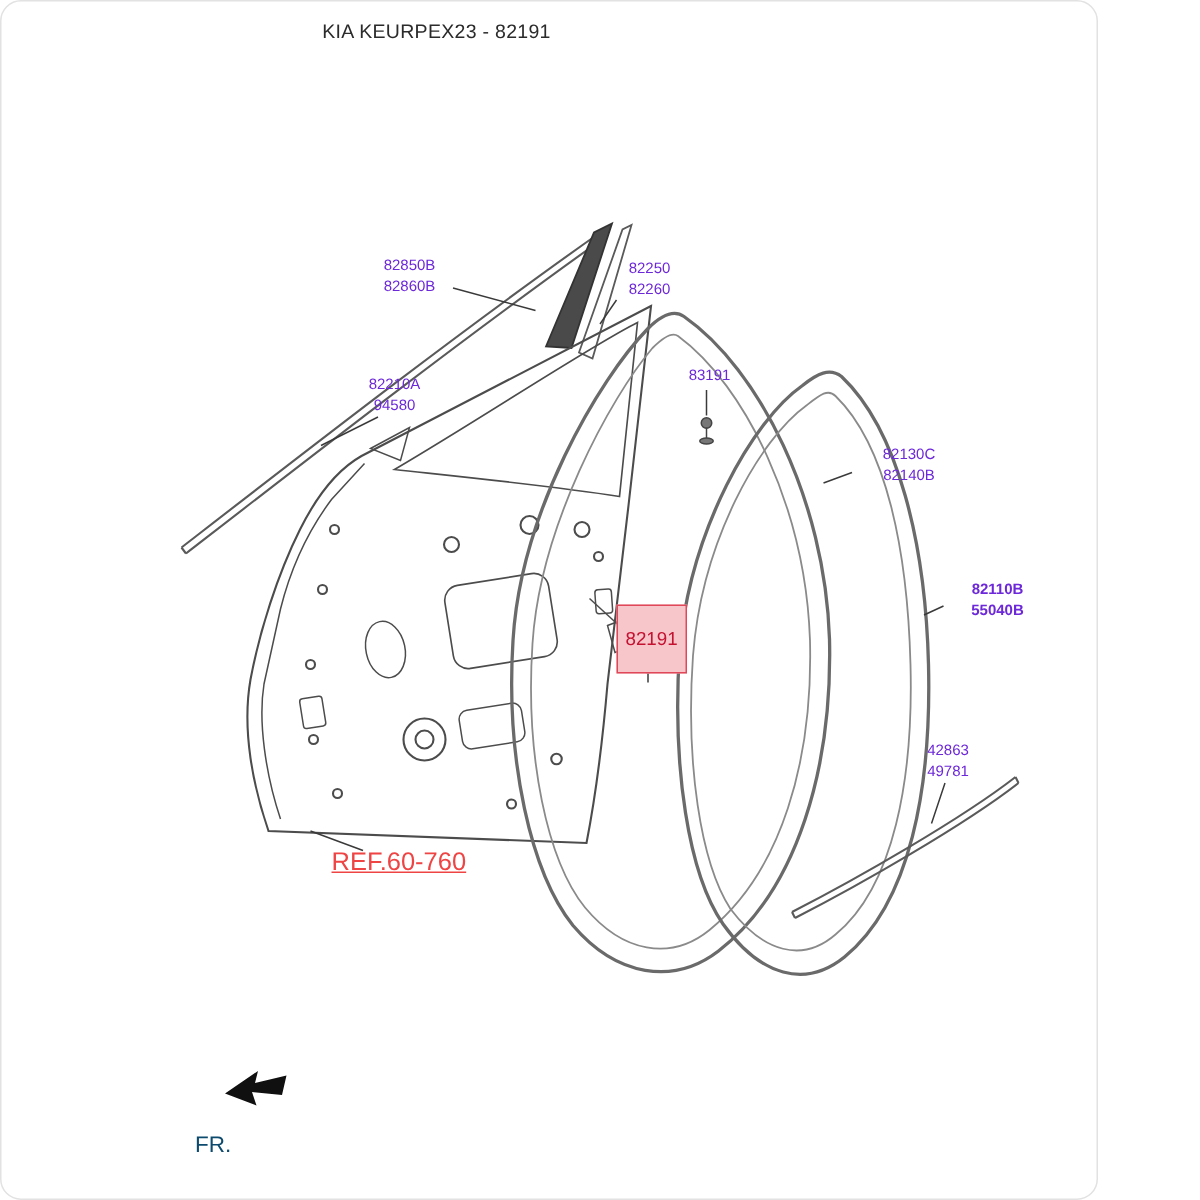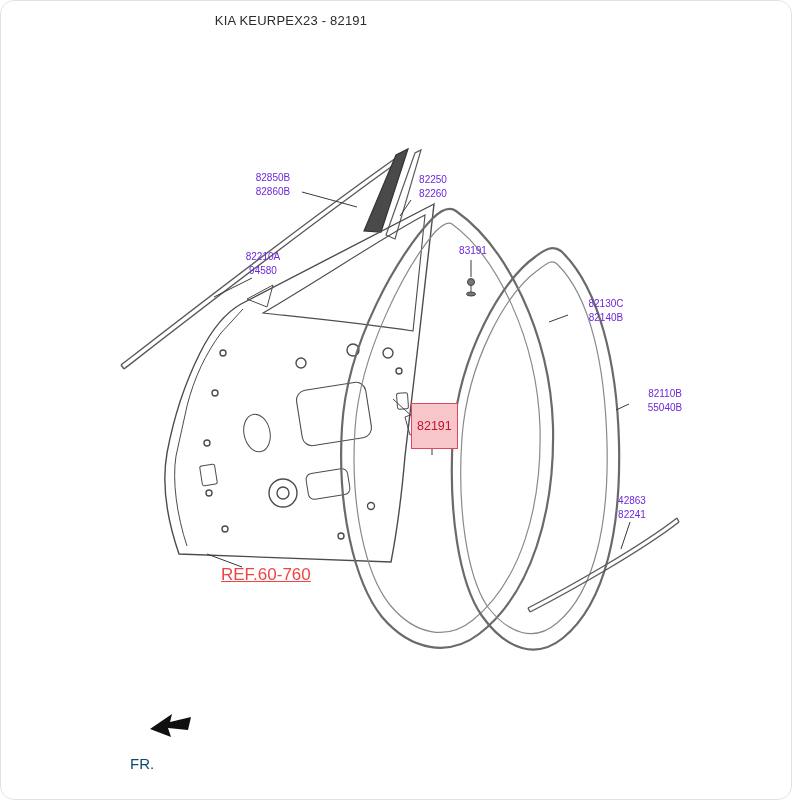--- a/index.html
+++ b/index.html
@@ -1,35 +1,35 @@
 <!DOCTYPE html>
 <html><head>
 <meta charset="utf-8">
 <style>
   html,body{margin:0;padding:0;background:#fff;}
   .stage{
-    position:relative;width:792px;height:800px;background:#fff;
+    position:relative;width:732px;height:800px;background:#fff;
     font-family:"Liberation Sans",sans-serif;overflow:hidden;
     border:1px solid #e2e2e2;border-radius:14px;box-sizing:border-box;
   }
   .title{
     position:absolute;top:12px;left:0;width:580px;text-align:center;
     font-size:13px;color:#2b2b2b;letter-spacing:.2px;
   }
   svg.art{position:absolute;left:0;top:0;}
   .plabel{
     position:absolute;text-align:center;font-size:10px;line-height:13.5px;
     color:#6d28d9;cursor:pointer;
   }
   #lbl-0{left:232px;top:170px;width:80px;}
   #lbl-1{left:396px;top:172px;width:72px;}
   #lbl-2{left:222px;top:249px;width:80px;}
   #lbl-3{left:444px;top:243px;width:56px;}
   #lbl-4{left:564px;top:296px;width:82px;}
-  #lbl-5{left:622px;top:386px;width:84px;}
+  #lbl-5{left:622px;top:386px;width:84px;font-weight:bold;}
   #lbl-6{left:596px;top:493px;width:70px;}
   .highlight-box{
     position:absolute;left:410px;top:402px;padding:15px 5px;
     font-size:12.5px;color:#c41230;background:#f7c6cb;border:1px solid #e0485a;
     cursor:pointer;
   }
   .ref{
     position:absolute;left:220px;top:564px;font-size:17px;color:#ef4444;
     text-decoration:underline;cursor:pointer;
   }
@@ -154,21 +154,21 @@
     <div>82140B</div>
   </div>
 
   <div class="plabel" id="lbl-5">
     <div>82110B</div>
     <div>55040B</div>
   </div>
 
   <div class="plabel" id="lbl-6">
     <div>42863</div>
-    <div>82241</div>
+    <div>49781</div>
   </div>
 
   <div class="highlight-box">82191</div>
 
   <span class="ref">REF.60-760</span>
 
   <div class="fr">FR.</div>
 
 </div>
 

